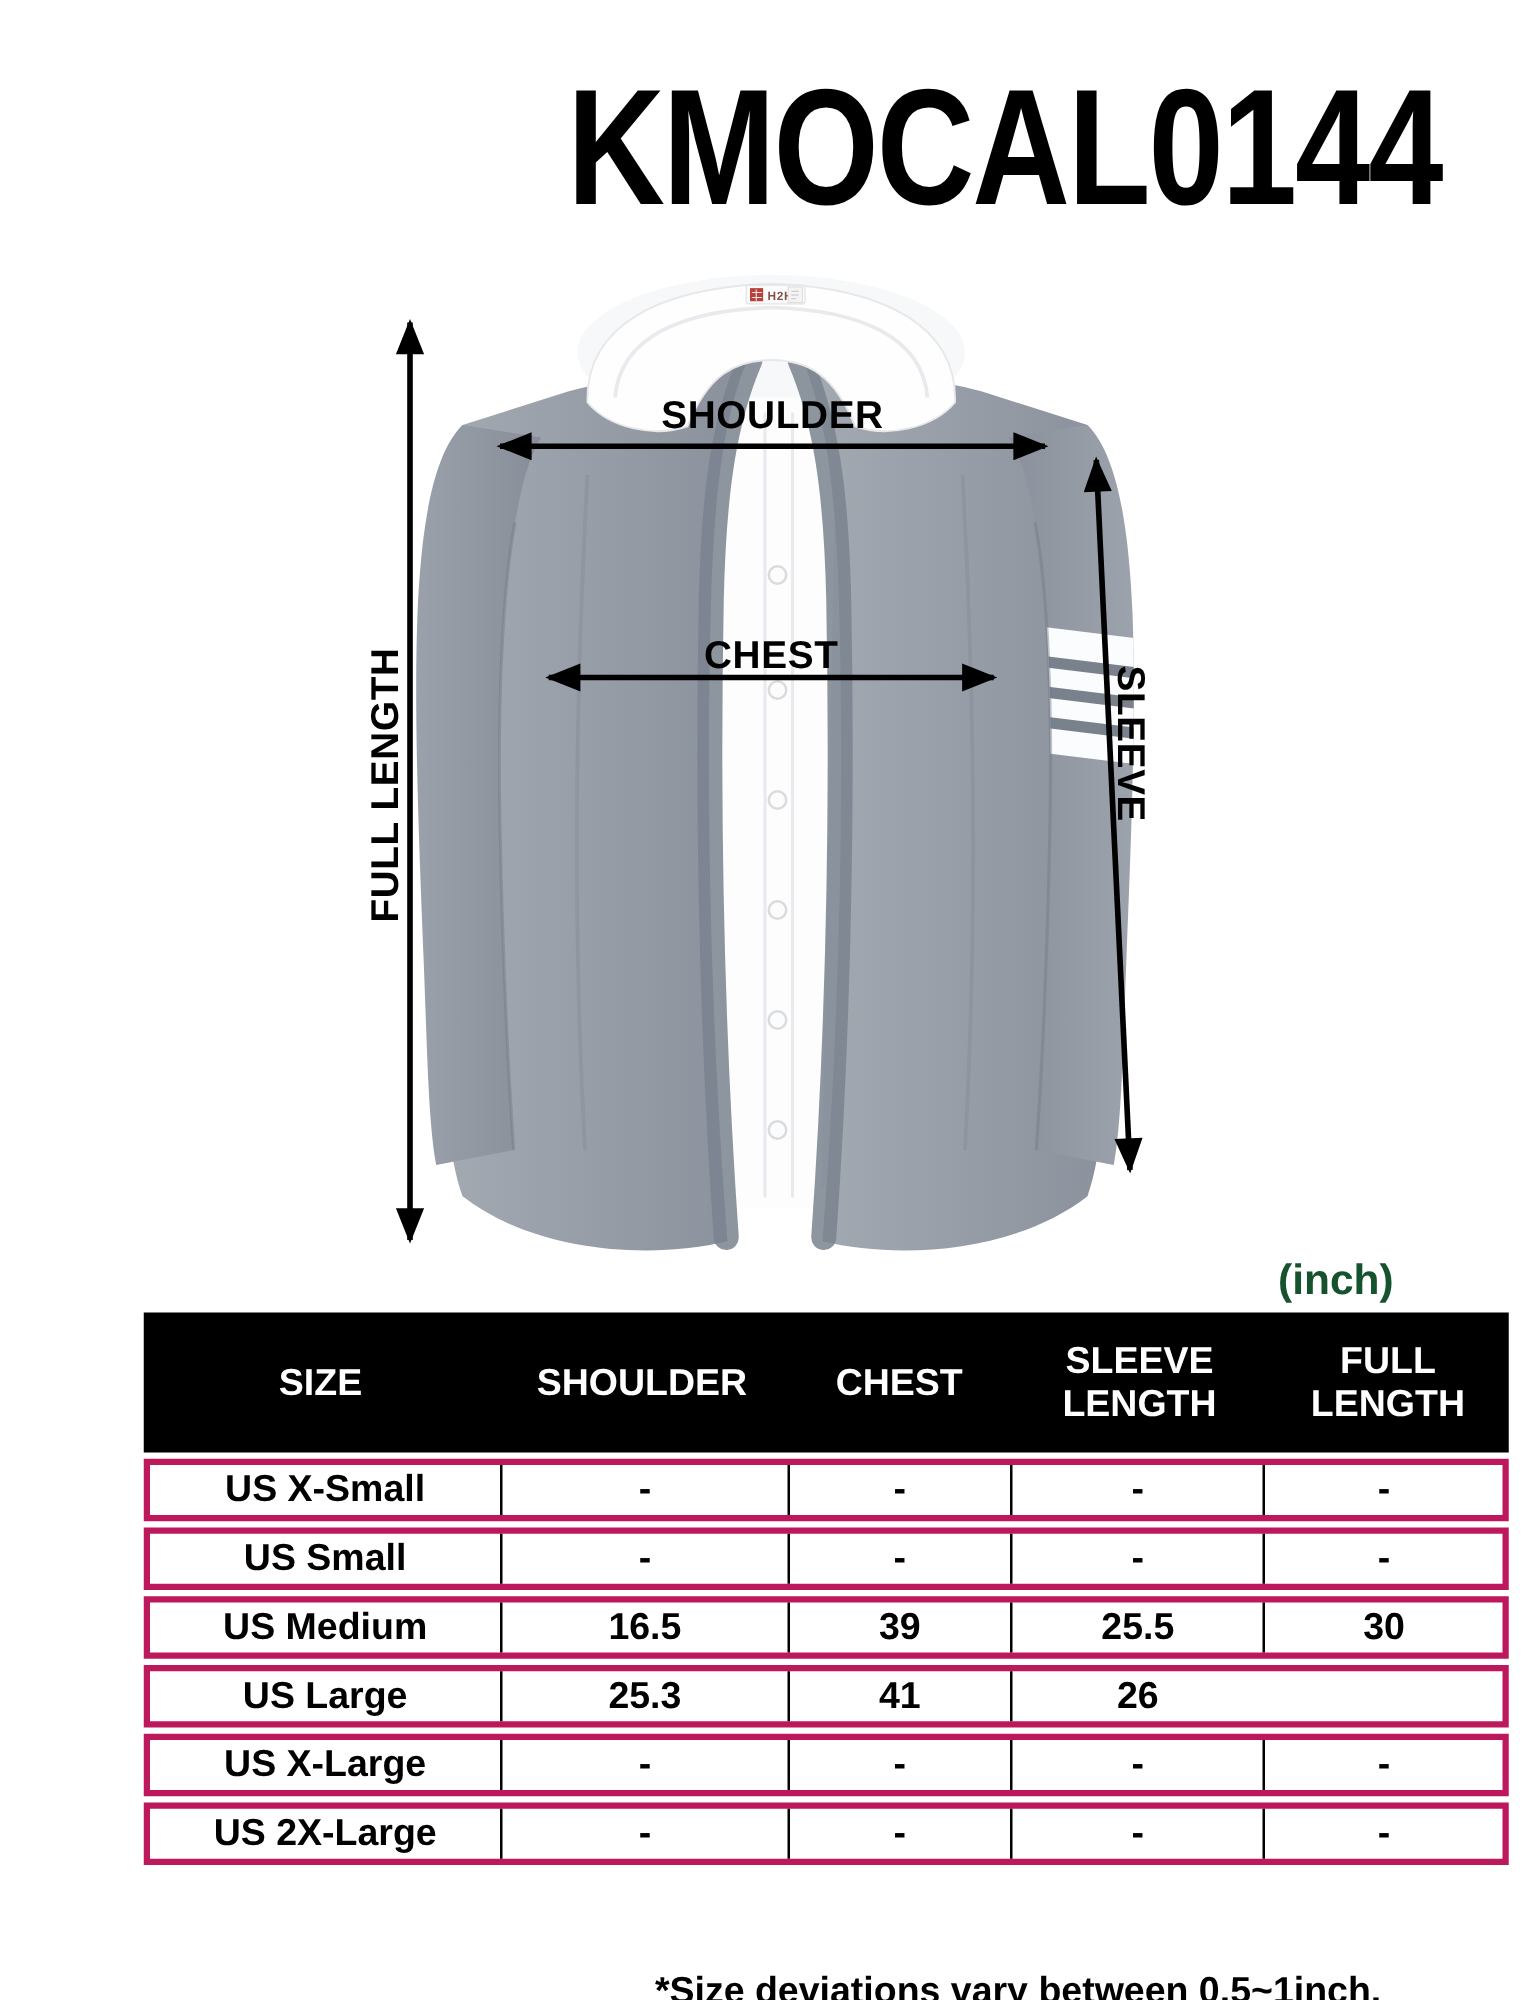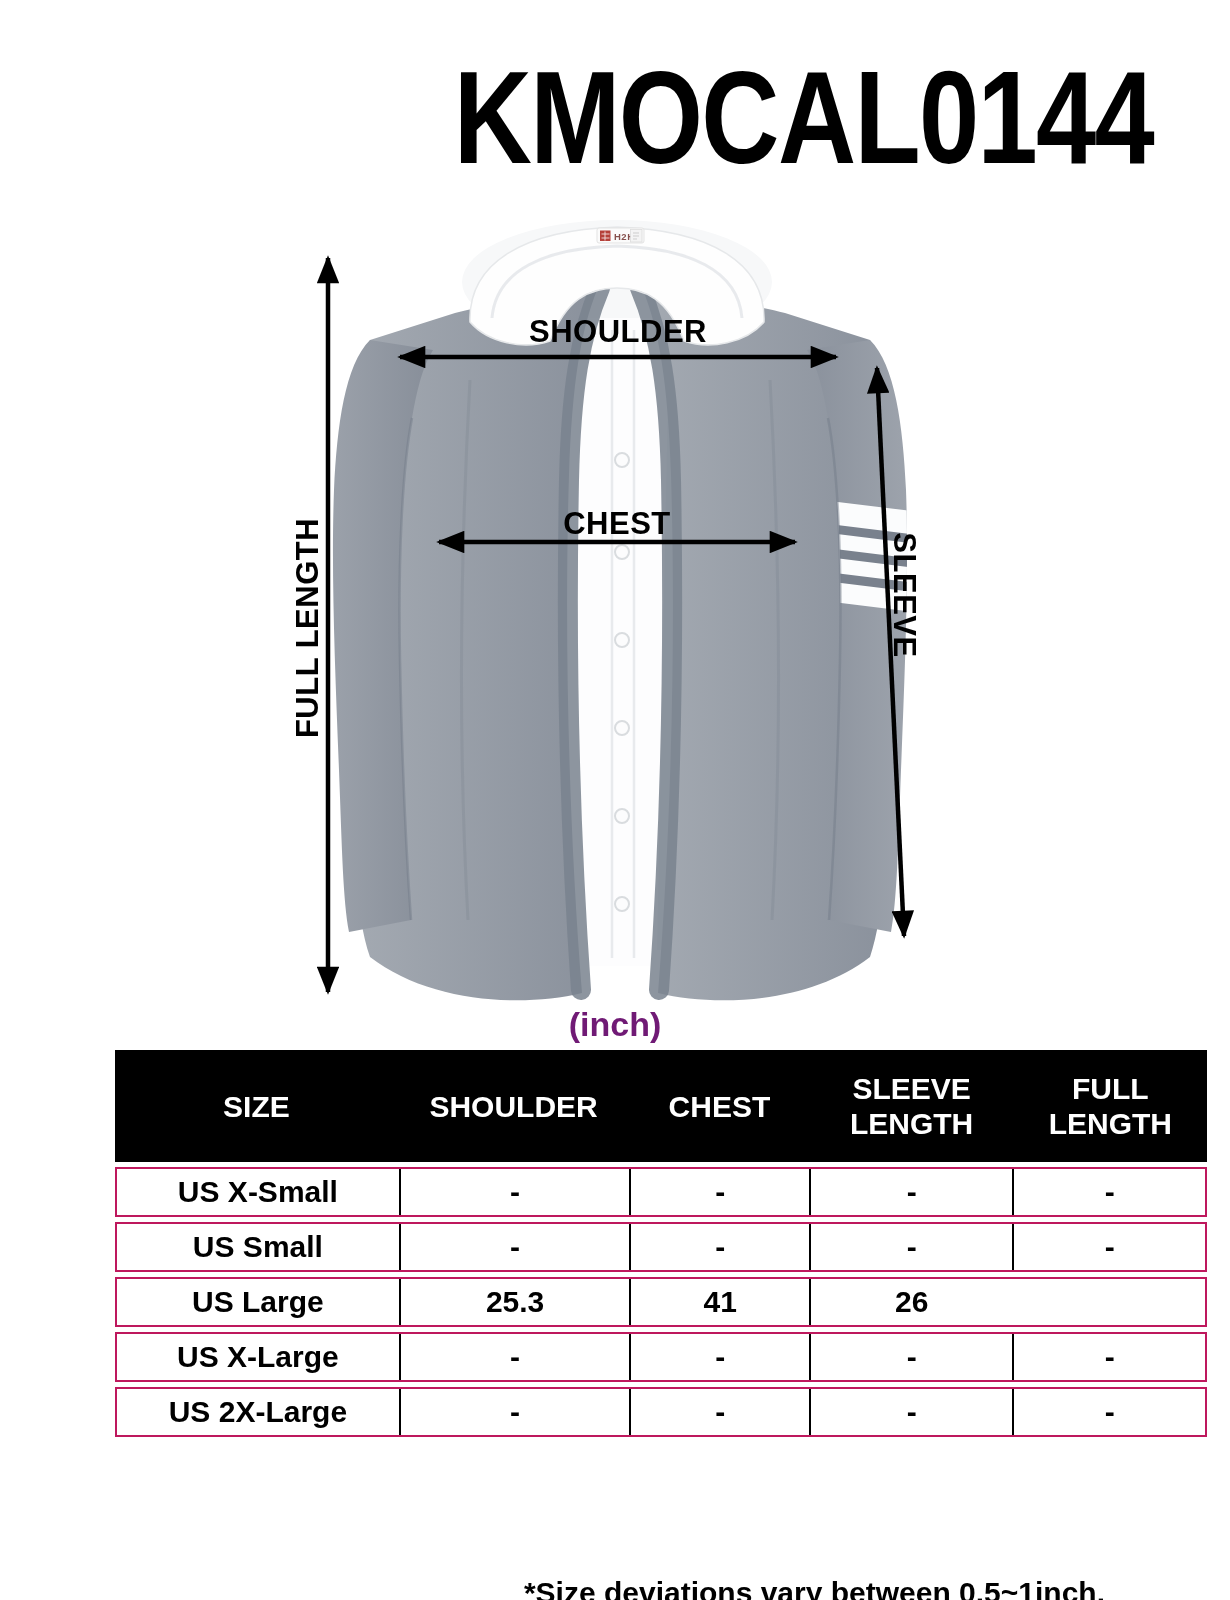--- a/index.html
+++ b/index.html
@@ -19,33 +19,33 @@
   .measure-label{
     position:absolute;font-weight:bold;font-size:31px;color:#000;
     letter-spacing:.5px;white-space:nowrap;
   }
   .lbl-shoulder{left:400px;top:314px;width:436px;text-align:center;}
   .lbl-chest{left:439px;top:506px;width:356px;text-align:center;}
   .lbl-full-length{left:308px;top:628px;transform:translate(-50%,-50%) rotate(-90deg);}
   .lbl-sleeve{left:904px;top:595px;transform:translate(-50%,-50%) rotate(90deg);}
   
   .unit-label{
-    position:absolute;top:1004px;left:115px;width:1000px;text-align:center;
-    font-size:34px;line-height:40px;font-weight:bold;color:#701a75;
+    position:absolute;top:1004px;left:115px;width:1000px;text-align:right;
+    font-size:34px;line-height:40px;font-weight:bold;color:#14532d;
   }
   
   .size-table{position:absolute;top:1050px;left:115px;width:1092px;}
   .thead{
     display:flex;background:#000000;color:#ffffff;height:112px;
     font-weight:bold;font-size:30px;text-align:center;
   }
   .th{display:flex;align-items:center;justify-content:center;line-height:35px;}
   .c0{width:25.9%}.c1{width:21.2%}.c2{width:16.5%}.c3{width:18.7%}.c4{width:17.7%}
   .trow{
-    display:flex;border:2px solid #be185d;box-sizing:border-box;height:50px;
+    display:flex;border:5px solid #be185d;box-sizing:border-box;height:50px;
     margin-top:5px;font-weight:bold;font-size:30px;color:#000;background:#fff;
   }
   .td{
     display:flex;align-items:center;justify-content:center;
     border-left:2px solid #000;box-sizing:border-box;align-self:stretch;
   }
   .td:first-child{border-left:none;}
   
   .footnote{
     position:absolute;top:1576px;left:105px;width:1000px;text-align:right;
@@ -174,20 +174,27 @@
       <div class="td c4">-</div>
     </div>
     <div class="trow">
       <div class="td c0">US Small</div>
       <div class="td c1">-</div>
       <div class="td c2">-</div>
       <div class="td c3">-</div>
       <div class="td c4">-</div>
     </div>
     <div class="trow">
+      <div class="td c0">US Medium</div>
+      <div class="td c1">16.5</div>
+      <div class="td c2">39</div>
+      <div class="td c3">25.5</div>
+      <div class="td c4">30</div>
+    </div>
+    <div class="trow">
       <div class="td c0">US Large</div>
       <div class="td c1">25.3</div>
       <div class="td c2">41</div>
       <div class="td c3">26</div>
     </div>
     <div class="trow">
       <div class="td c0">US X-Large</div>
       <div class="td c1">-</div>
       <div class="td c2">-</div>
       <div class="td c3">-</div>

